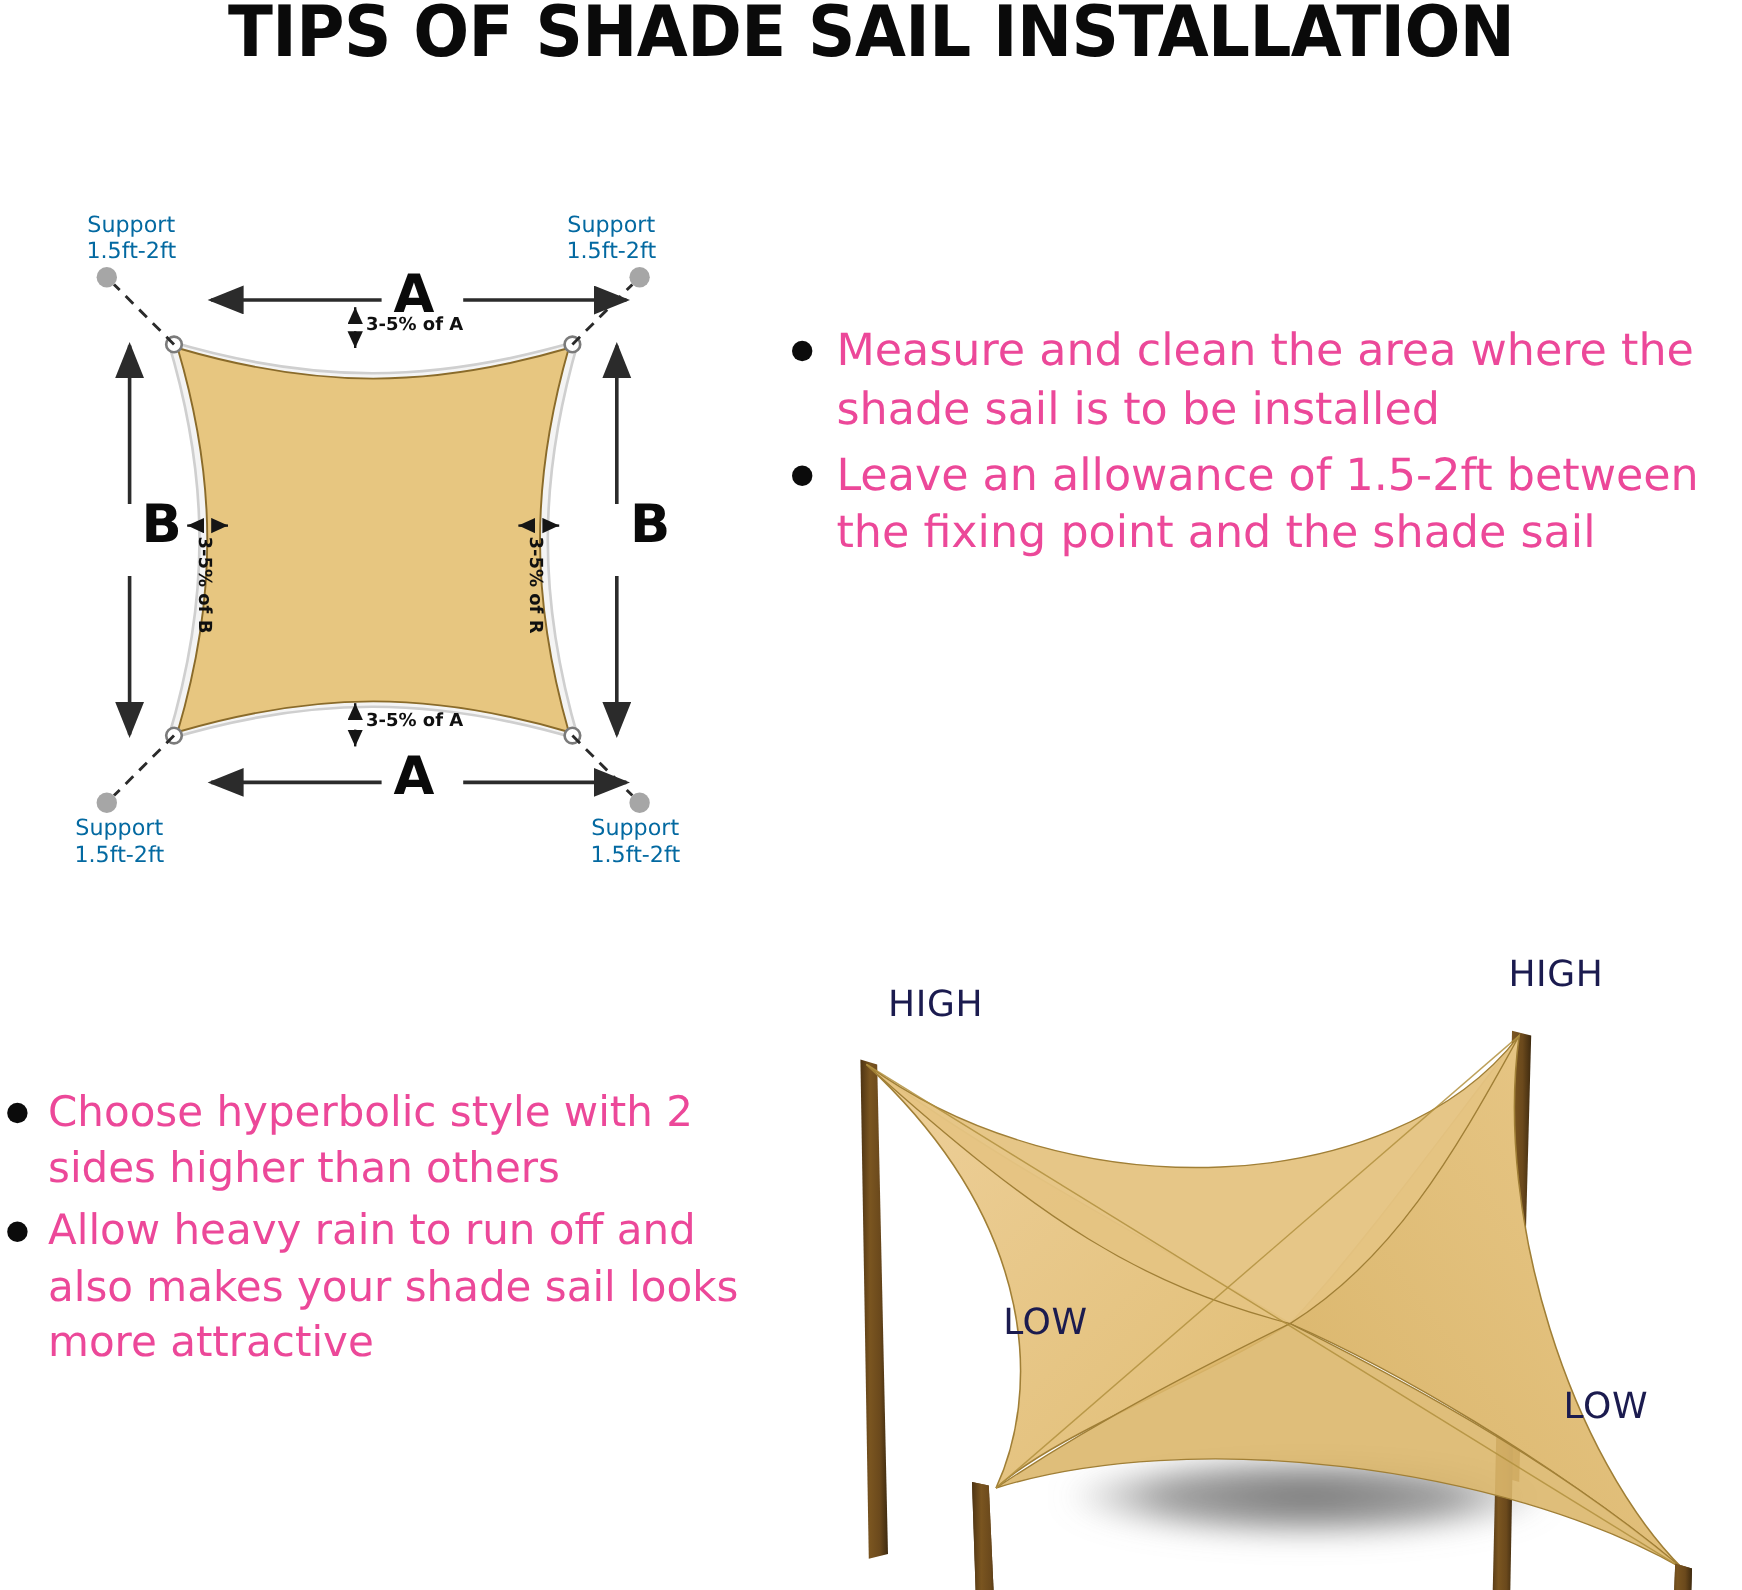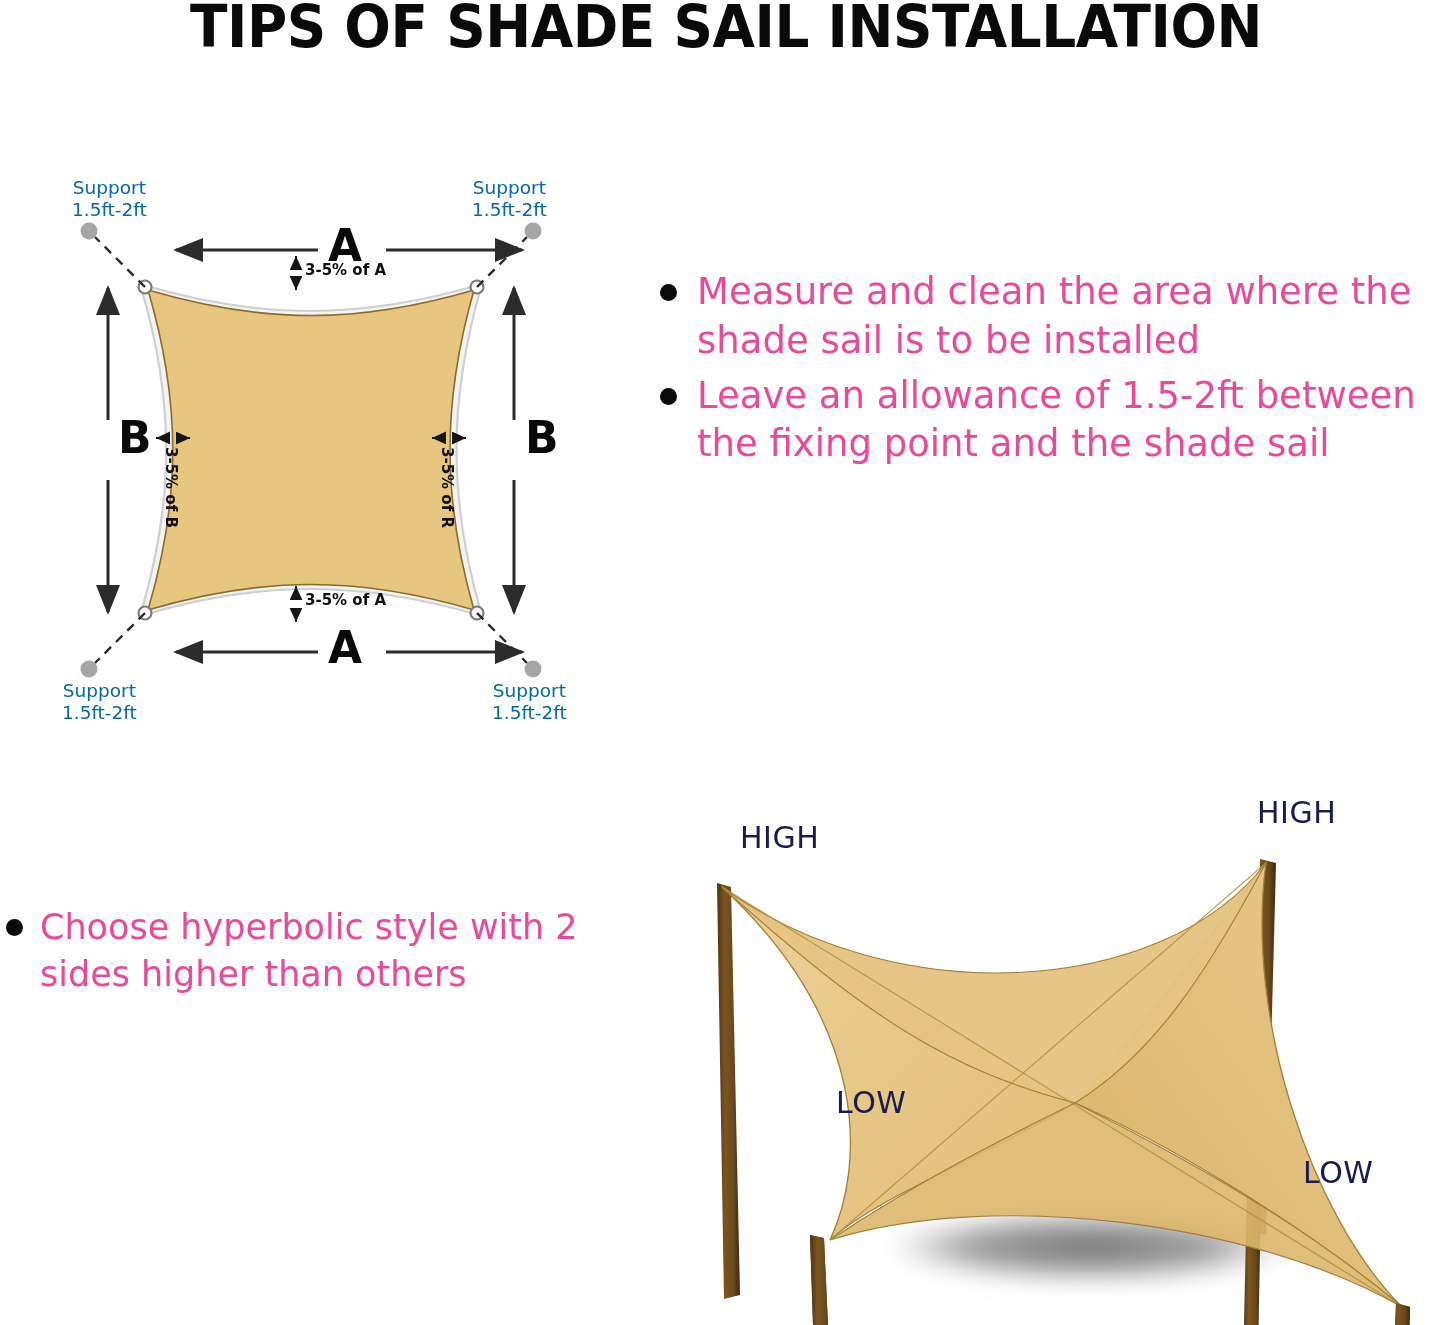--- a/index.html
+++ b/index.html
@@ -173,20 +173,24 @@
   <div class="bullet">
     <span class="dot"></span>
     <span class="txt">Leave an allowance of 1.5-2ft between the fixing point and the shade sail</span>
   </div>
 </div>
 
 <div class="bullets" id="bullets-bottom">
   <div class="bullet">
     <span class="dot"></span>
     <span class="txt">Choose hyperbolic style with 2 sides higher than others</span>
+  </div>
+  <div class="bullet">
+    <span class="dot"></span>
+    <span class="txt">Allow heavy rain to run off and also makes your shade sail looks more attractive</span>
   </div>
 </div>
 
 <div id="hypar-diagram">
   <svg width="762" height="530" viewBox="0 0 762 530">
     <defs>
       <linearGradient id="sailA" x1="0" y1="0" x2="1" y2="1">
         <stop offset="0%" stop-color="#eed09a"></stop>
         <stop offset="100%" stop-color="#e0bd74"></stop>
       </linearGradient>

